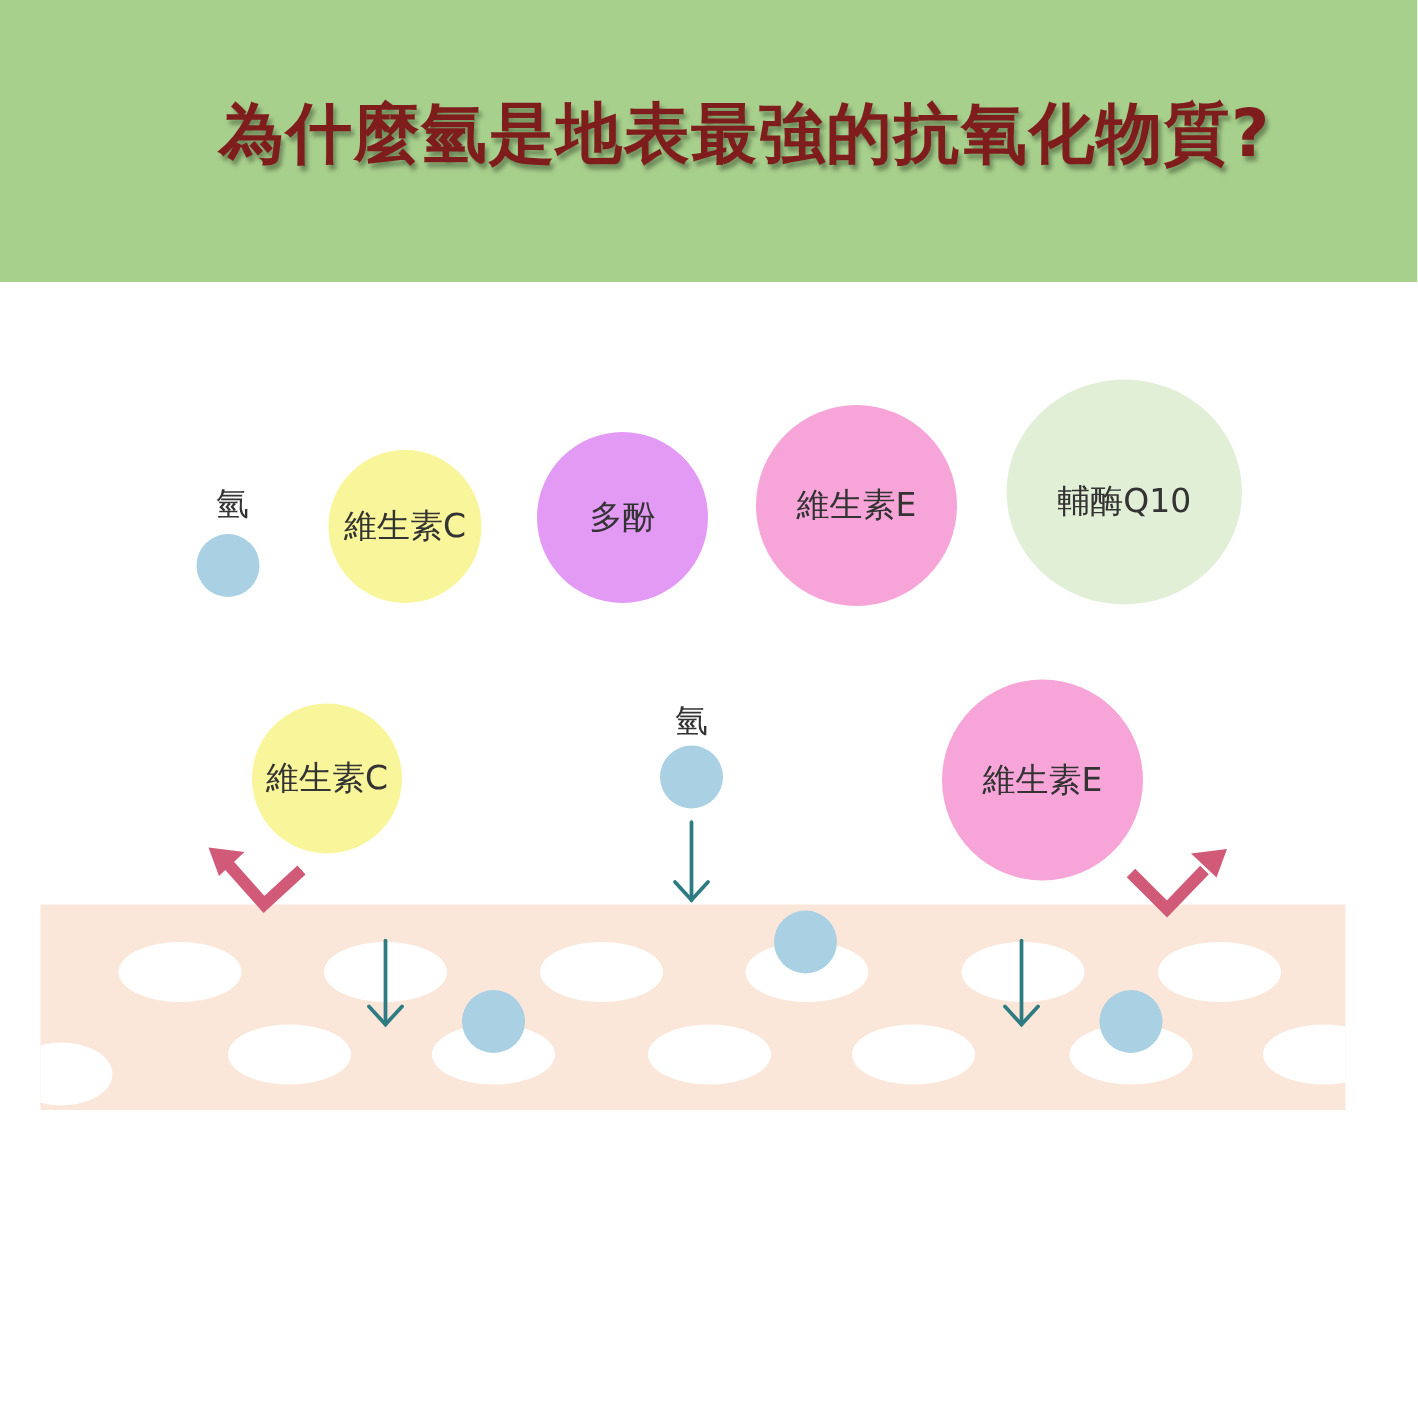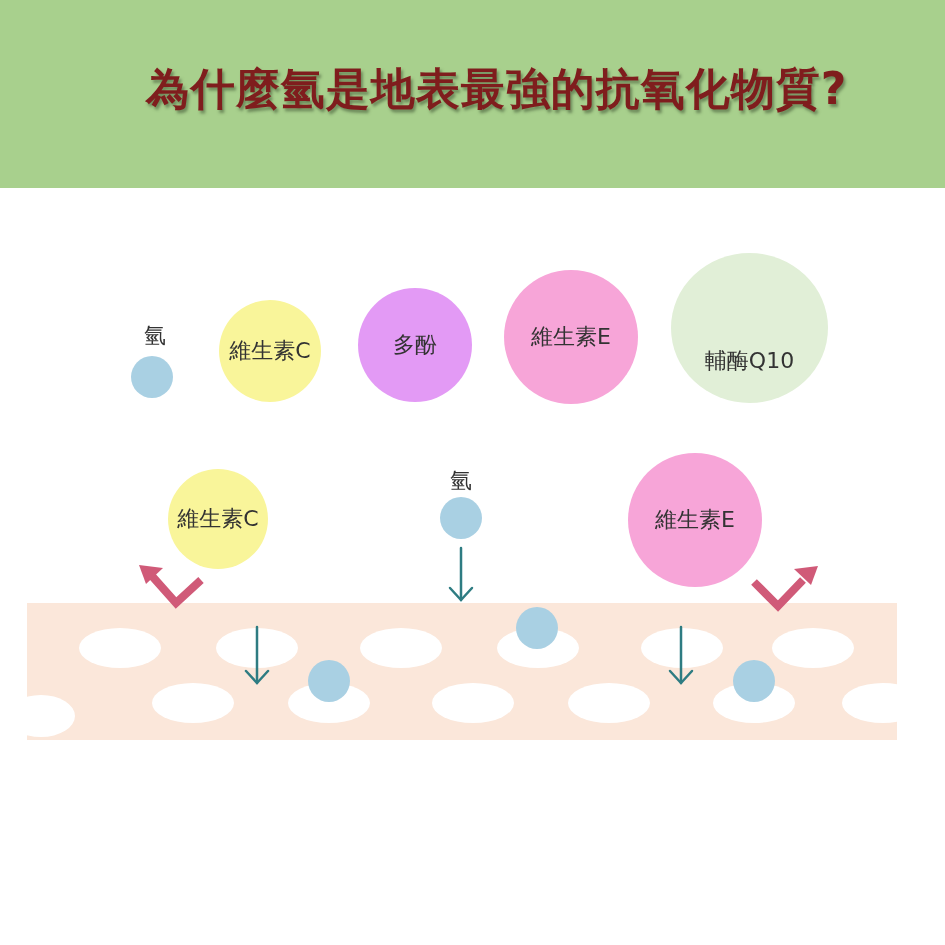--- a/index.html
+++ b/index.html
@@ -31,21 +31,21 @@
 </div>
 
 <div class="circle" style="left:358px; top:288px; width:114px; height:114px; background:#e39af5;text-align:right;">
   <span>多酚</span>
 </div>
 
 <div class="circle" style="left:504px; top:270px; width:134px; height:134px; background:#f7a5d8;">
   <span>維生素E</span>
 </div>
 
-<div class="circle" style="left:671px; top:253px; width:157px; height:150px; background:#e1efd7; align-items:center; padding-top:0;">
+<div class="circle" style="left:671px; top:253px; width:157px; height:150px; background:#e1efd7; align-items:flex-start; padding-top:0;">
   <span style="margin-top:66px;">輔酶Q10</span>
 </div>
 
 <div class="circle" style="left:168px; top:469px; width:100px; height:100px; background:#f9f59a;">
   <span>維生素C</span>
 </div>
 
 <div class="lbl" style="left:461px; top:481px;">氫</div>
 <div class="circle" style="left:440px; top:497px; width:42px; height:42px; background:#a9d0e3;"></div>
 

